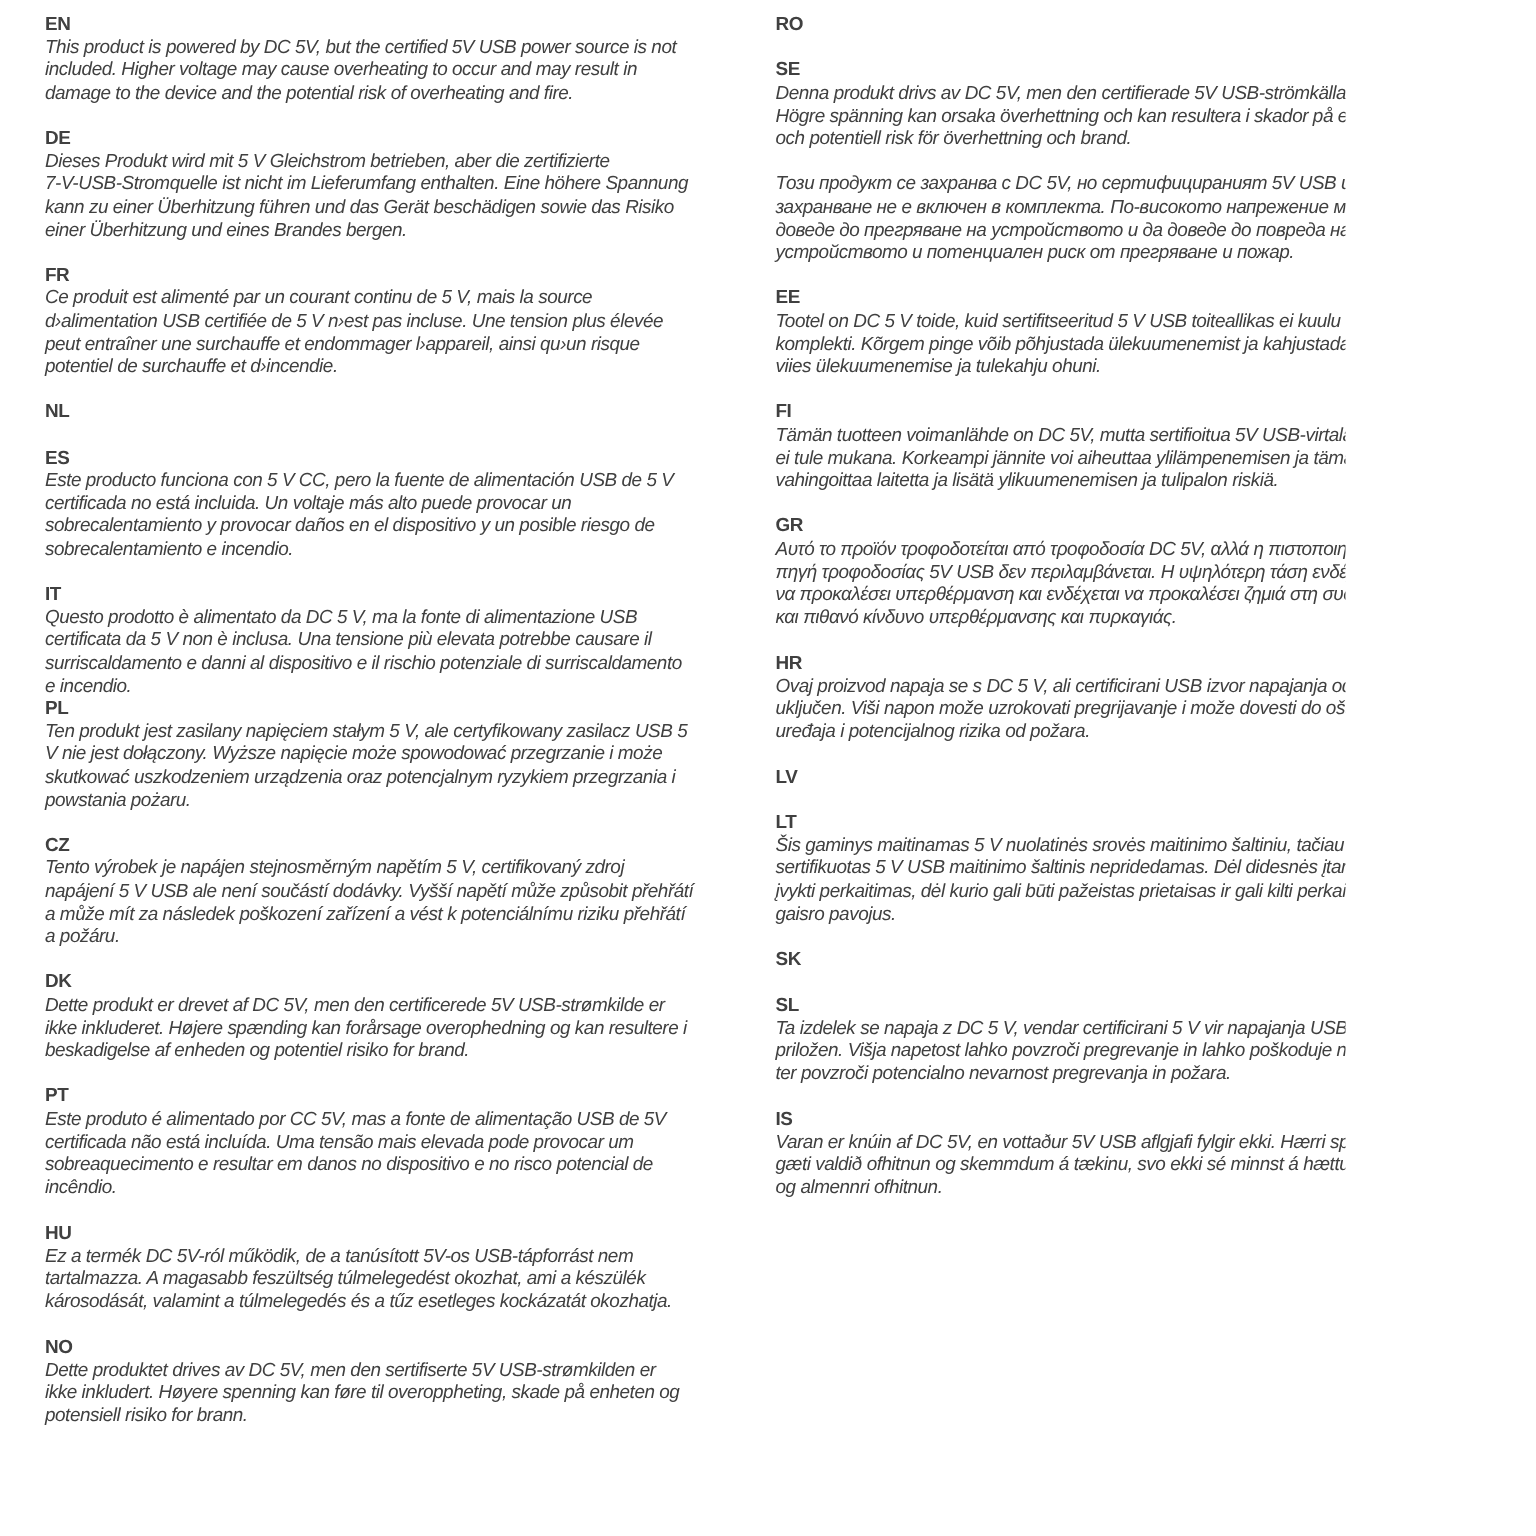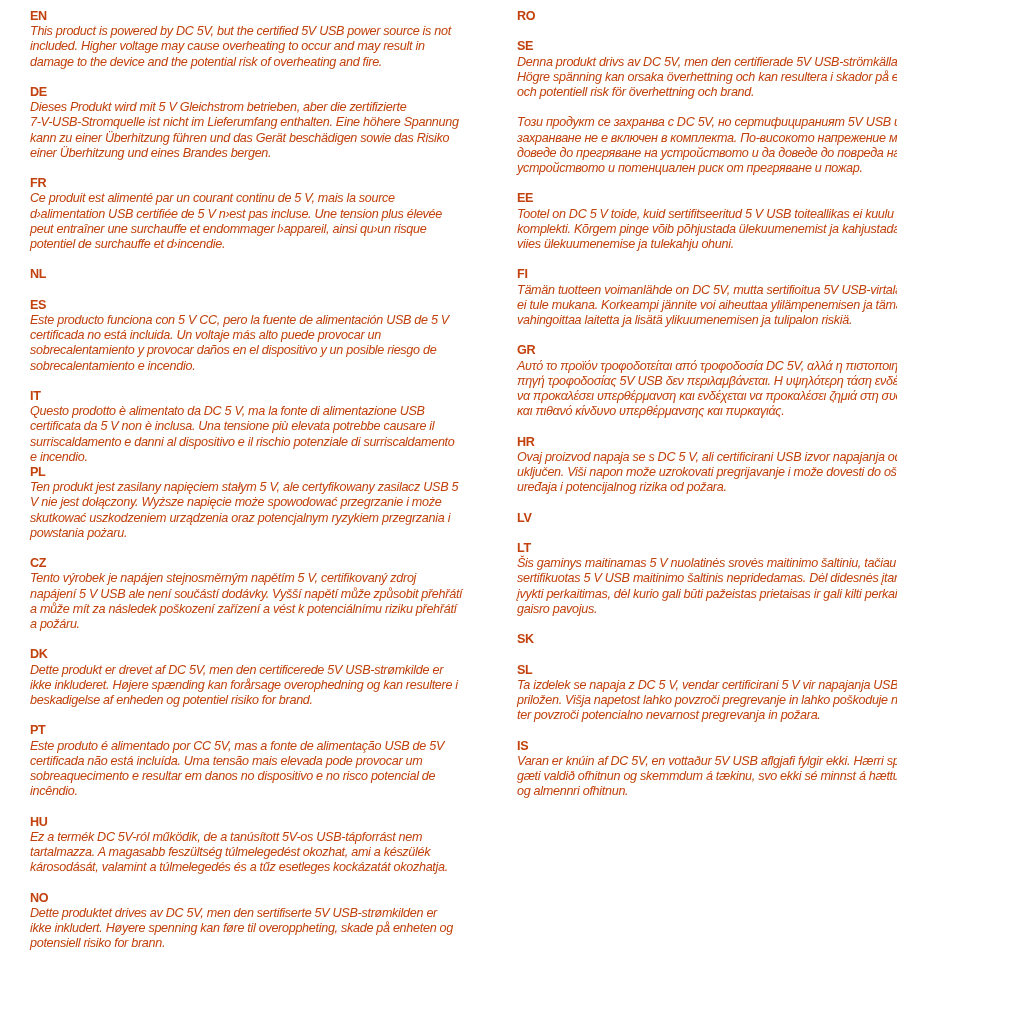--- a/index.html
+++ b/index.html
@@ -10,21 +10,21 @@
   .page {
     position: relative;
     width: 897px;
     height: 1024px;
     background: #ffffff;
     overflow: hidden;
     font-family: "Liberation Sans", sans-serif;
     font-size: 12.6px;
     letter-spacing: -0.3px;
     line-height: 15.2px;
-    color: #c2410c;
+    color: #404040;
   }
   .col {
     position: absolute;
     top: 9px;
   }
   .col-left  { left: 30px;  width: 482px; }
   .col-right { left: 517px; width: 500px; }
   .sec { margin: 0 0 15.2px 0; }
   .sec.tight { margin-bottom: 0; }
   .code {

